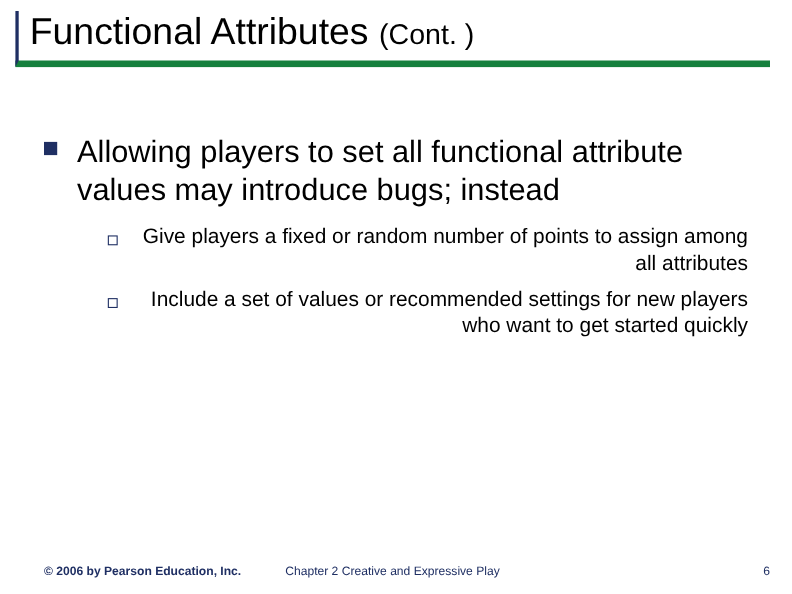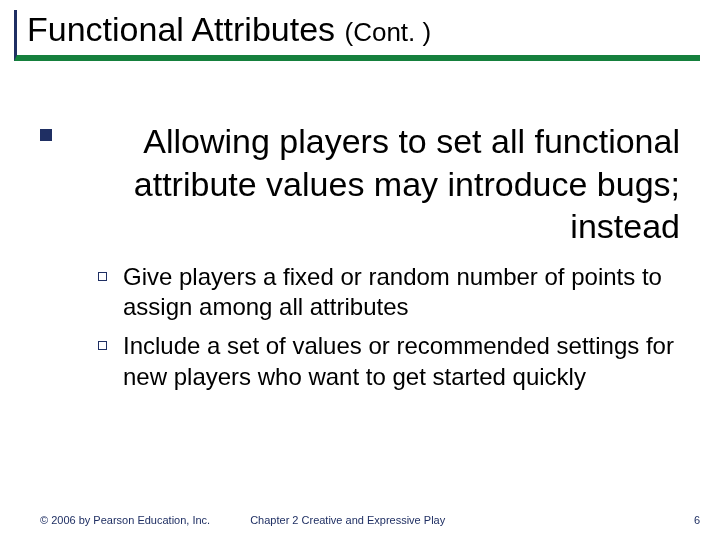--- a/index.html
+++ b/index.html
@@ -49,57 +49,57 @@
   }
   .lvl1 .bullet1 {
     flex: 0 0 auto;
     width: 12px;
     height: 12px;
     background: #1f2f63;
     margin-top: 9px;
     margin-right: 18px;
   }
   .lvl1 .text1 {
-    font-size: 34px;
+    font-size: 28px;
     line-height: 1.25;
-    text-align: right;
   }
   .lvl2-group {
     margin-left: 58px;
   }
   .lvl2 {
     display: flex;
     align-items: flex-start;
     margin-bottom: 8px;
   }
   .lvl2 .bullet2 {
     flex: 0 0 auto;
     width: 9px;
     height: 9px;
     border: 1.5px solid #1f2f63;
     margin-top: 10px;
     margin-right: 16px;
     box-sizing: border-box;
     background: #fff;
   }
   .lvl2 .text2 {
-    font-size: 24px;
+    font-size: 19px;
     line-height: 1.28;
+    text-align: right;
   }
   .footer {
     position: absolute;
     left: 40px;
     right: 20px;
     bottom: 14px;
     font-size: 11px;
     color: #1f2f63;
     display: flex;
     align-items: baseline;
   }
-  .footer .copyright { flex: 0 0 auto; }
+  .footer .copyright { flex: 0 0 auto; font-weight: bold; }
   .footer .chapter { margin-left: 40px; flex: 1 1 auto; }
   .footer .pagenum { flex: 0 0 auto; text-align: right; }
 </style>
 </head>
 <body>
 
 <div class="slide">
 
   <div class="title-wrap">
     <span class="title">

